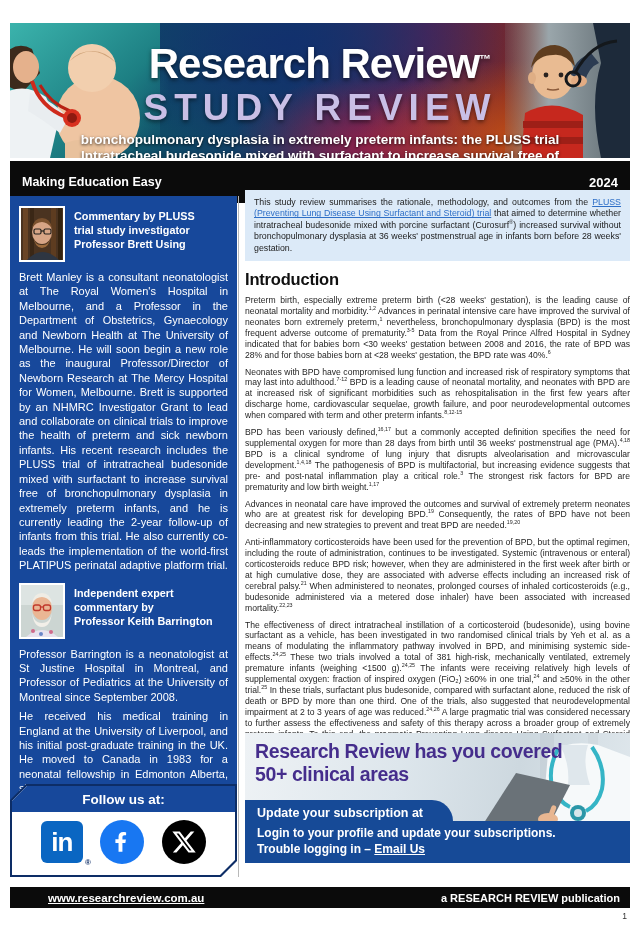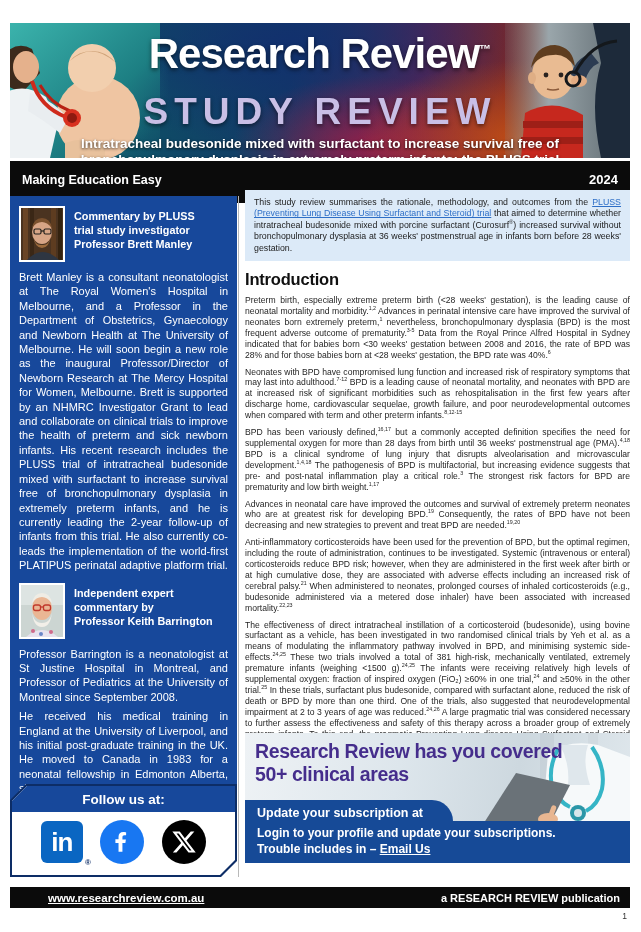--- a/index.html
+++ b/index.html
@@ -14,27 +14,27 @@
       radial-gradient(ellipse 170px 130px at 6% 45%, rgba(45,160,150,.95), transparent 72%),
       radial-gradient(ellipse 230px 110px at 82% 85%, rgba(205,85,20,.8), transparent 70%),
       radial-gradient(ellipse 190px 95px at 58% 90%, rgba(165,30,70,.75), transparent 72%),
       radial-gradient(ellipse 320px 130px at 45% 15%, rgba(18,48,110,.95), transparent 78%),
       linear-gradient(100deg,#1f8a85 0%,#0e4f66 20%,#123a66 45%,#5e2150 65%,#8c2a14 85%,#5e2a14 100%);
     overflow:hidden;
   }
   .header-photo-left { position:absolute; left:0; top:0; }
   .header-photo-right { position:absolute; right:0; top:0; }
   .header-titles { position:absolute; left:0; top:0; width:100%; text-align:center; }
-  .brand-title { margin-top:10px; font-size:42px; font-weight:bold; color:#ffffff; letter-spacing:-1px; line-height:1.0; text-shadow:0 2px 4px rgba(0,0,0,.55); }
+  .brand-title { margin-top:20px; font-size:42px; font-weight:bold; color:#ffffff; letter-spacing:-1px; line-height:1.0; text-shadow:0 2px 4px rgba(0,0,0,.55); }
   .brand-tm { font-size:12px; vertical-align:super; letter-spacing:0; }
-  .series-title { font-size:37px; font-weight:bold; color:#c9bfe6; letter-spacing:6px; line-height:1.0; margin-top:18px; text-shadow:0 2px 4px rgba(0,0,0,.5); }
+  .series-title { font-size:37px; font-weight:bold; color:#c9bfe6; letter-spacing:6px; line-height:1.0; margin-top:4px; text-shadow:0 2px 4px rgba(0,0,0,.5); }
   .doc-title { margin-top:6px; font-size:13.5px; font-weight:bold; color:#ffffff; line-height:1.18; text-shadow:0 1px 3px rgba(0,0,0,.75); }
 
   .tagline-bar { position:absolute; left:10px; top:161px; width:620px; height:42px; background:#0b0b0b; color:#fff;
-    display:flex; align-items:flex-end; justify-content:space-between; padding:16px 12px; }
+    display:flex; align-items:center; justify-content:space-between; padding:5px 12px; }
   .tagline { font-size:12.5px; font-weight:bold; }
   .year { font-size:13px; font-weight:bold; }
 
   
   .sidebar { position:absolute; left:10px; top:196px; width:227px; height:654px; background:#17489B; color:#fff; padding:10px 9px; }
   .expert-row { display:flex; gap:9px; margin-bottom:8px; }
   .portrait { width:46px; height:56px; border:2px solid #fff; flex:0 0 auto; }
   .portrait svg { display:block; width:100%; height:100%; }
   .expert-heading { font-size:10.8px; font-weight:bold; line-height:1.3; padding-top:3px; }
   .bio { font-size:11px; line-height:1.31; text-align:justify; }
@@ -146,22 +146,22 @@
       <path d="M88 0 L125 0 L125 135 L96 135 Q84 80 96 40 Z" fill="#1d2a3a"></path>
       <path d="M86 30 Q70 36 66 52 L80 58 Q84 44 94 40 Z" fill="#2c3c52"></path>
       <ellipse cx="74" cy="58" rx="8" ry="6" fill="#e3ac83"></ellipse>
       <circle cx="68" cy="56" r="7" fill="none" stroke="#14181c" stroke-width="3"></circle>
       <path d="M70 50 Q86 20 112 18" fill="none" stroke="#14181c" stroke-width="3"></path>
     </svg>
     <div class="header-titles">
       <div class="brand-title"><span>Research Review</span><span class="brand-tm">™</span></div>
       <div class="series-title">STUDY REVIEW</div>
       <div class="doc-title">
+        <div>bronchopulmonary dysplasia in extremely preterm infants: the PLUSS trial</div>
         <div>Intratracheal budesonide mixed with surfactant to increase survival free of</div>
-        <div>bronchopulmonary dysplasia in extremely preterm infants: the PLUSS trial</div>
       </div>
     </div>
   </div>
 
   <div class="tagline-bar">
     <span class="tagline">Making Education Easy</span>
     <span class="year">2024</span>
   </div>
 
   <div class="sidebar">
@@ -178,21 +178,21 @@
           <path d="M11 20 Q13 10 21 10 Q29 10 31 20 Q26 14 21 14 Q15 14 11 20 Z" fill="#7a512e"></path>
           <path d="M12 28 Q14 40 21 40 Q28 40 30 28 Q28 38 21 37 Q14 38 12 28 Z" fill="#9c6b3c"></path>
           <rect x="13" y="21" width="7" height="5" rx="1.5" fill="none" stroke="#23201c" stroke-width="1.2"></rect>
           <rect x="23" y="21" width="7" height="5" rx="1.5" fill="none" stroke="#23201c" stroke-width="1.2"></rect>
           <line x1="20" y1="23" x2="23" y2="23" stroke="#23201c" stroke-width="1.2"></line>
         </svg>
       </div>
       <div class="expert-heading">
         <div>Commentary by PLUSS</div>
         <div>trial study investigator</div>
-        <div>Professor Brett Manley</div>
+        <div>Professor Brett Using</div>
       </div>
     </div>
     <p class="bio">Brett Manley is a consultant neonatologist at The Royal Women's Hospital in Melbourne, and a Professor in the Department of Obstetrics, Gynaecology and Newborn Health at The University of Melbourne. He will soon begin a new role as the inaugural Professor/Director of Newborn Research at The Mercy Hospital for Women, Melbourne. Brett is supported by an NHMRC Investigator Grant to lead and collaborate on clinical trials to improve the health of preterm and sick newborn infants. His recent research includes the PLUSS trial of intratracheal budesonide mixed with surfactant to increase survival free of bronchopulmonary dysplasia in extremely preterm infants, and he is currently leading the 2-year follow-up of infants from this trial. He also currently co-leads the implementation of the world-first PLATIPUS perinatal adaptive platform trial.</p>
 
     <div class="expert-row second">
       <div class="portrait">
         <svg viewBox="0 0 42 52">
           <rect width="42" height="52" fill="#ccd5d2"></rect>
           <rect y="0" width="42" height="20" fill="#dde4e2"></rect>
           <path d="M5 52 Q21 38 37 52 Z" fill="#e8e2ee"></path>
@@ -272,21 +272,21 @@
         <div>Research Review has you covered</div>
         <div>50+ clinical areas</div>
       </div>
       <div class="banner-pill">
         <div class="l1">Update your subscription at</div>
         <div class="l2">www.researchreview.com.au</div>
       </div>
     </div>
     <div class="banner-login">
       <div class="l1">Login to your profile and update your subscriptions.</div>
-      <div class="l2"><span>Trouble includes in – </span><span class="email-link">Email Us</span></div>
+      <div class="l2"><span>Trouble logging in – </span><span class="email-link">Email Us</span></div>
     </div>
   </div>
 
   <div class="footer-bar">
     <span class="footer-url">www.researchreview.com.au</span>
     <span class="footer-pub">a RESEARCH REVIEW publication</span>
   </div>
   <div class="page-num">1</div>
 
 </div>

